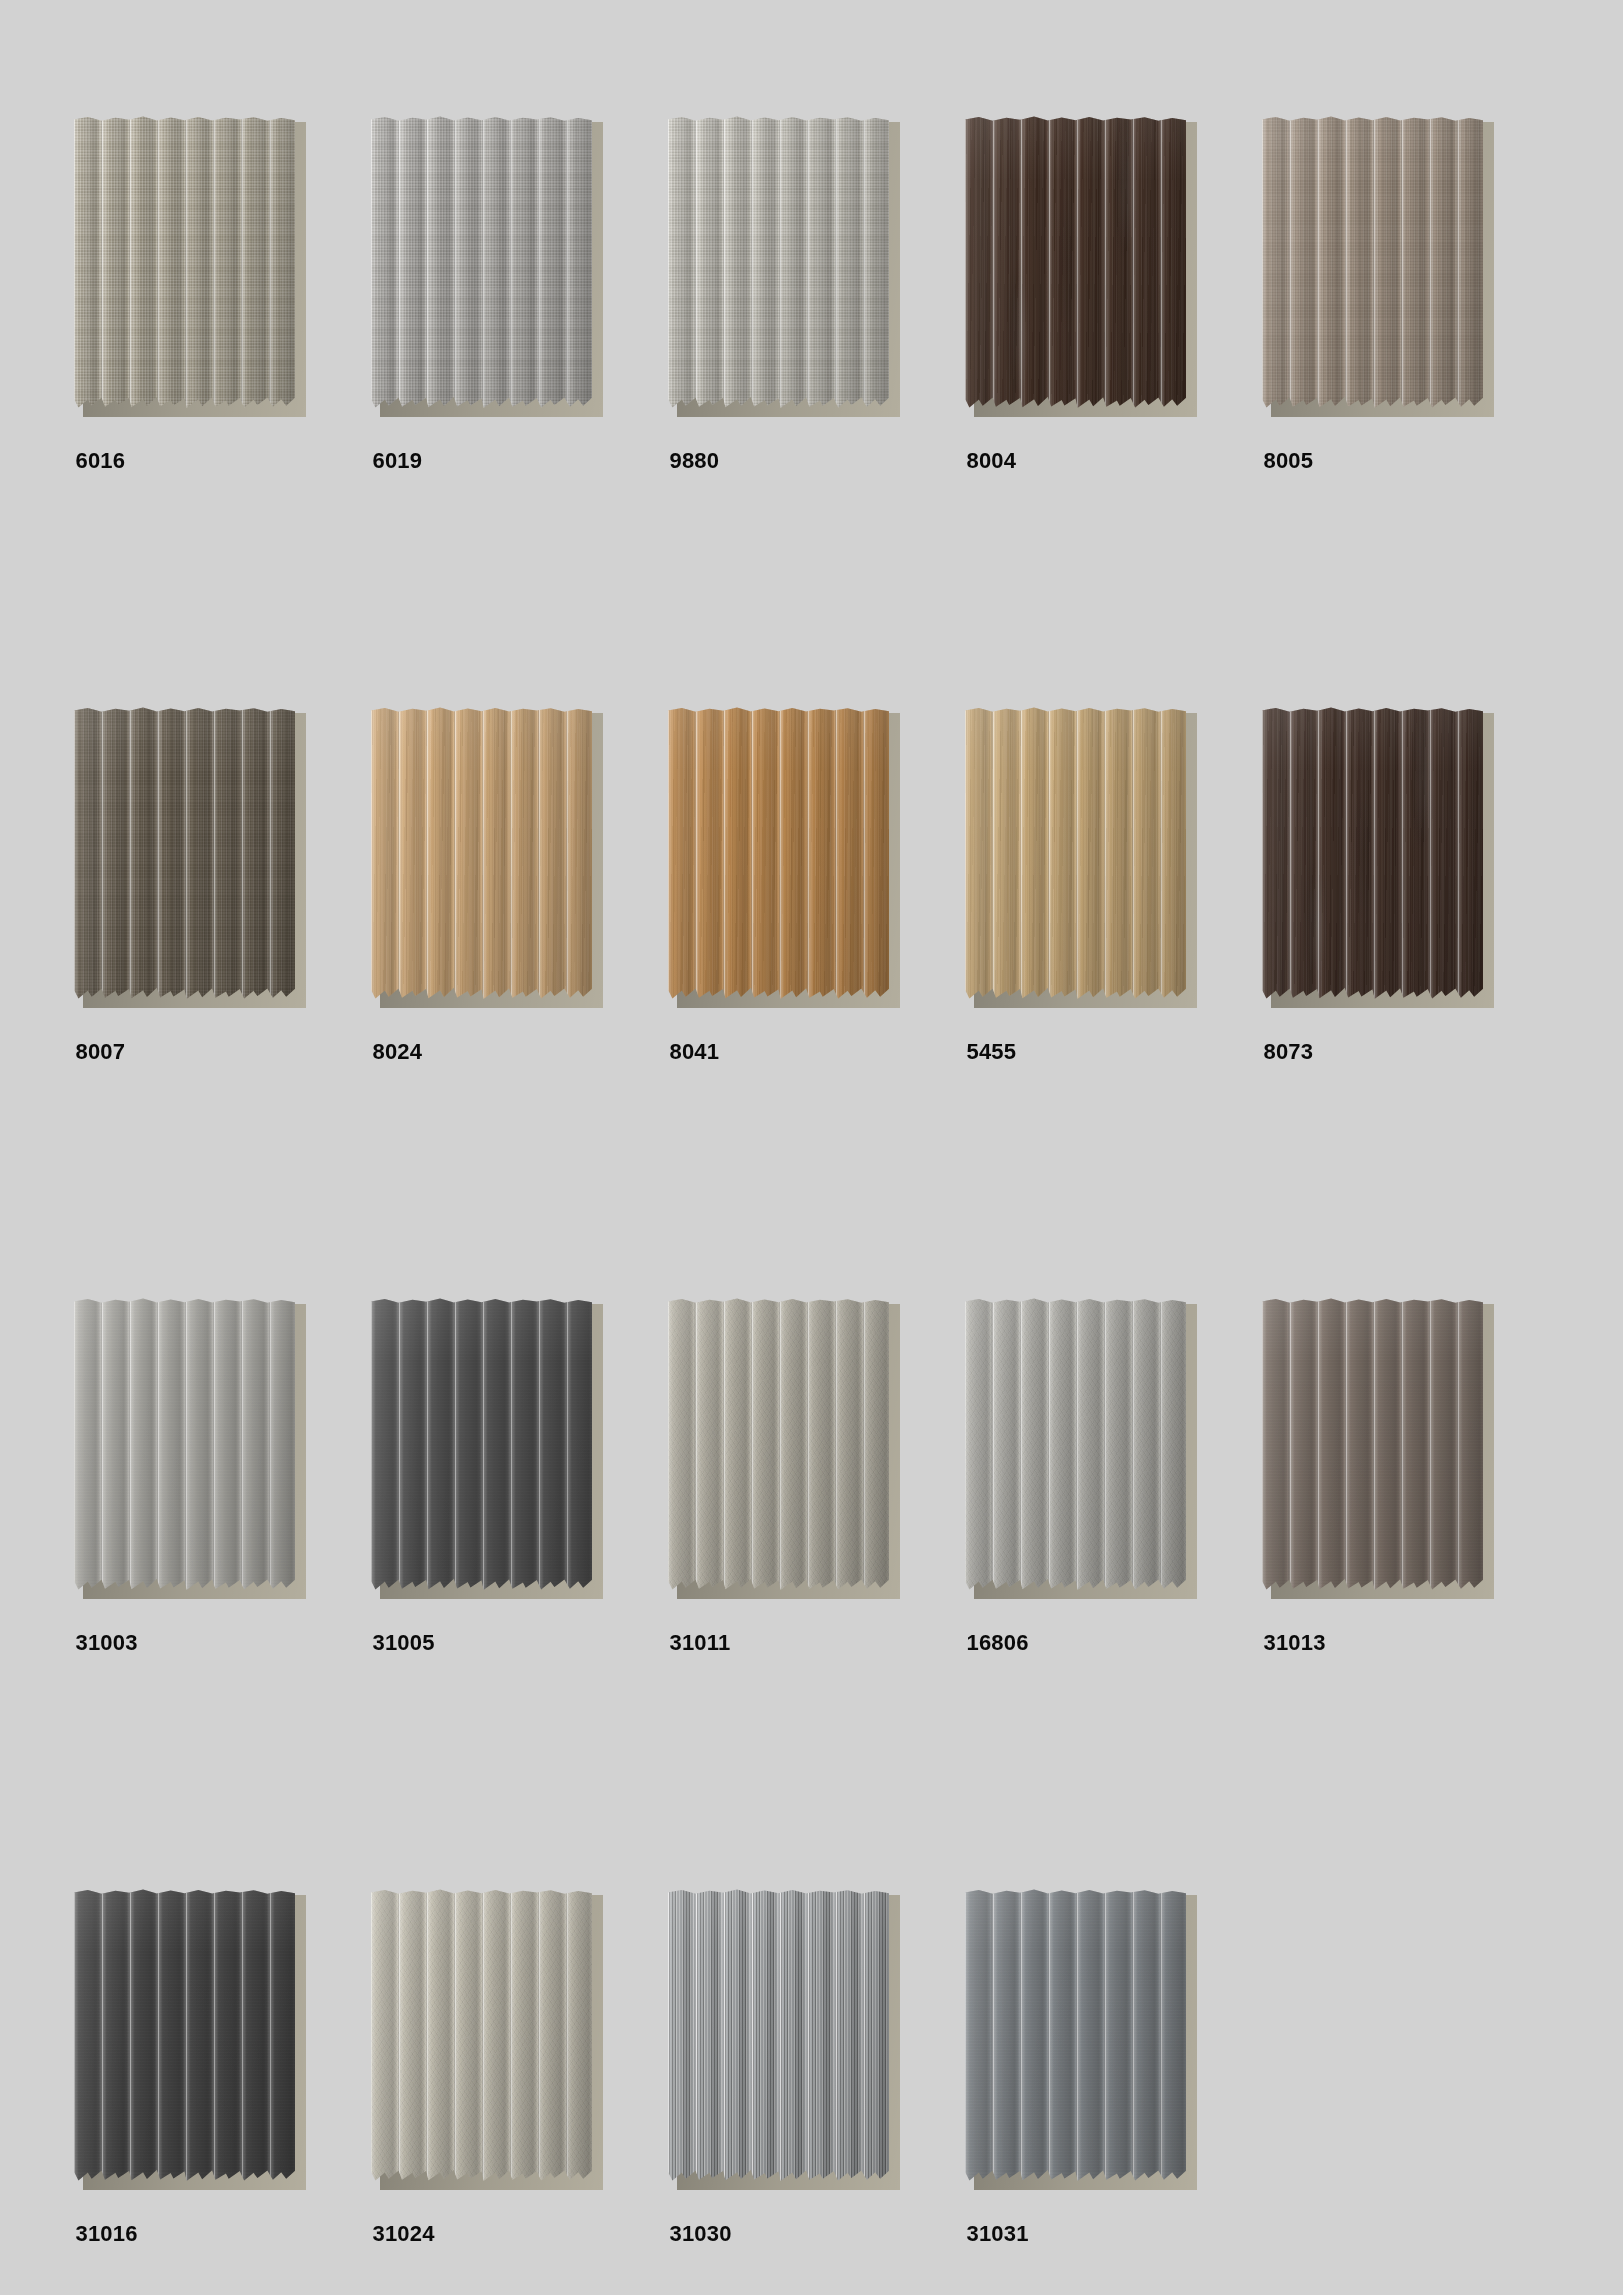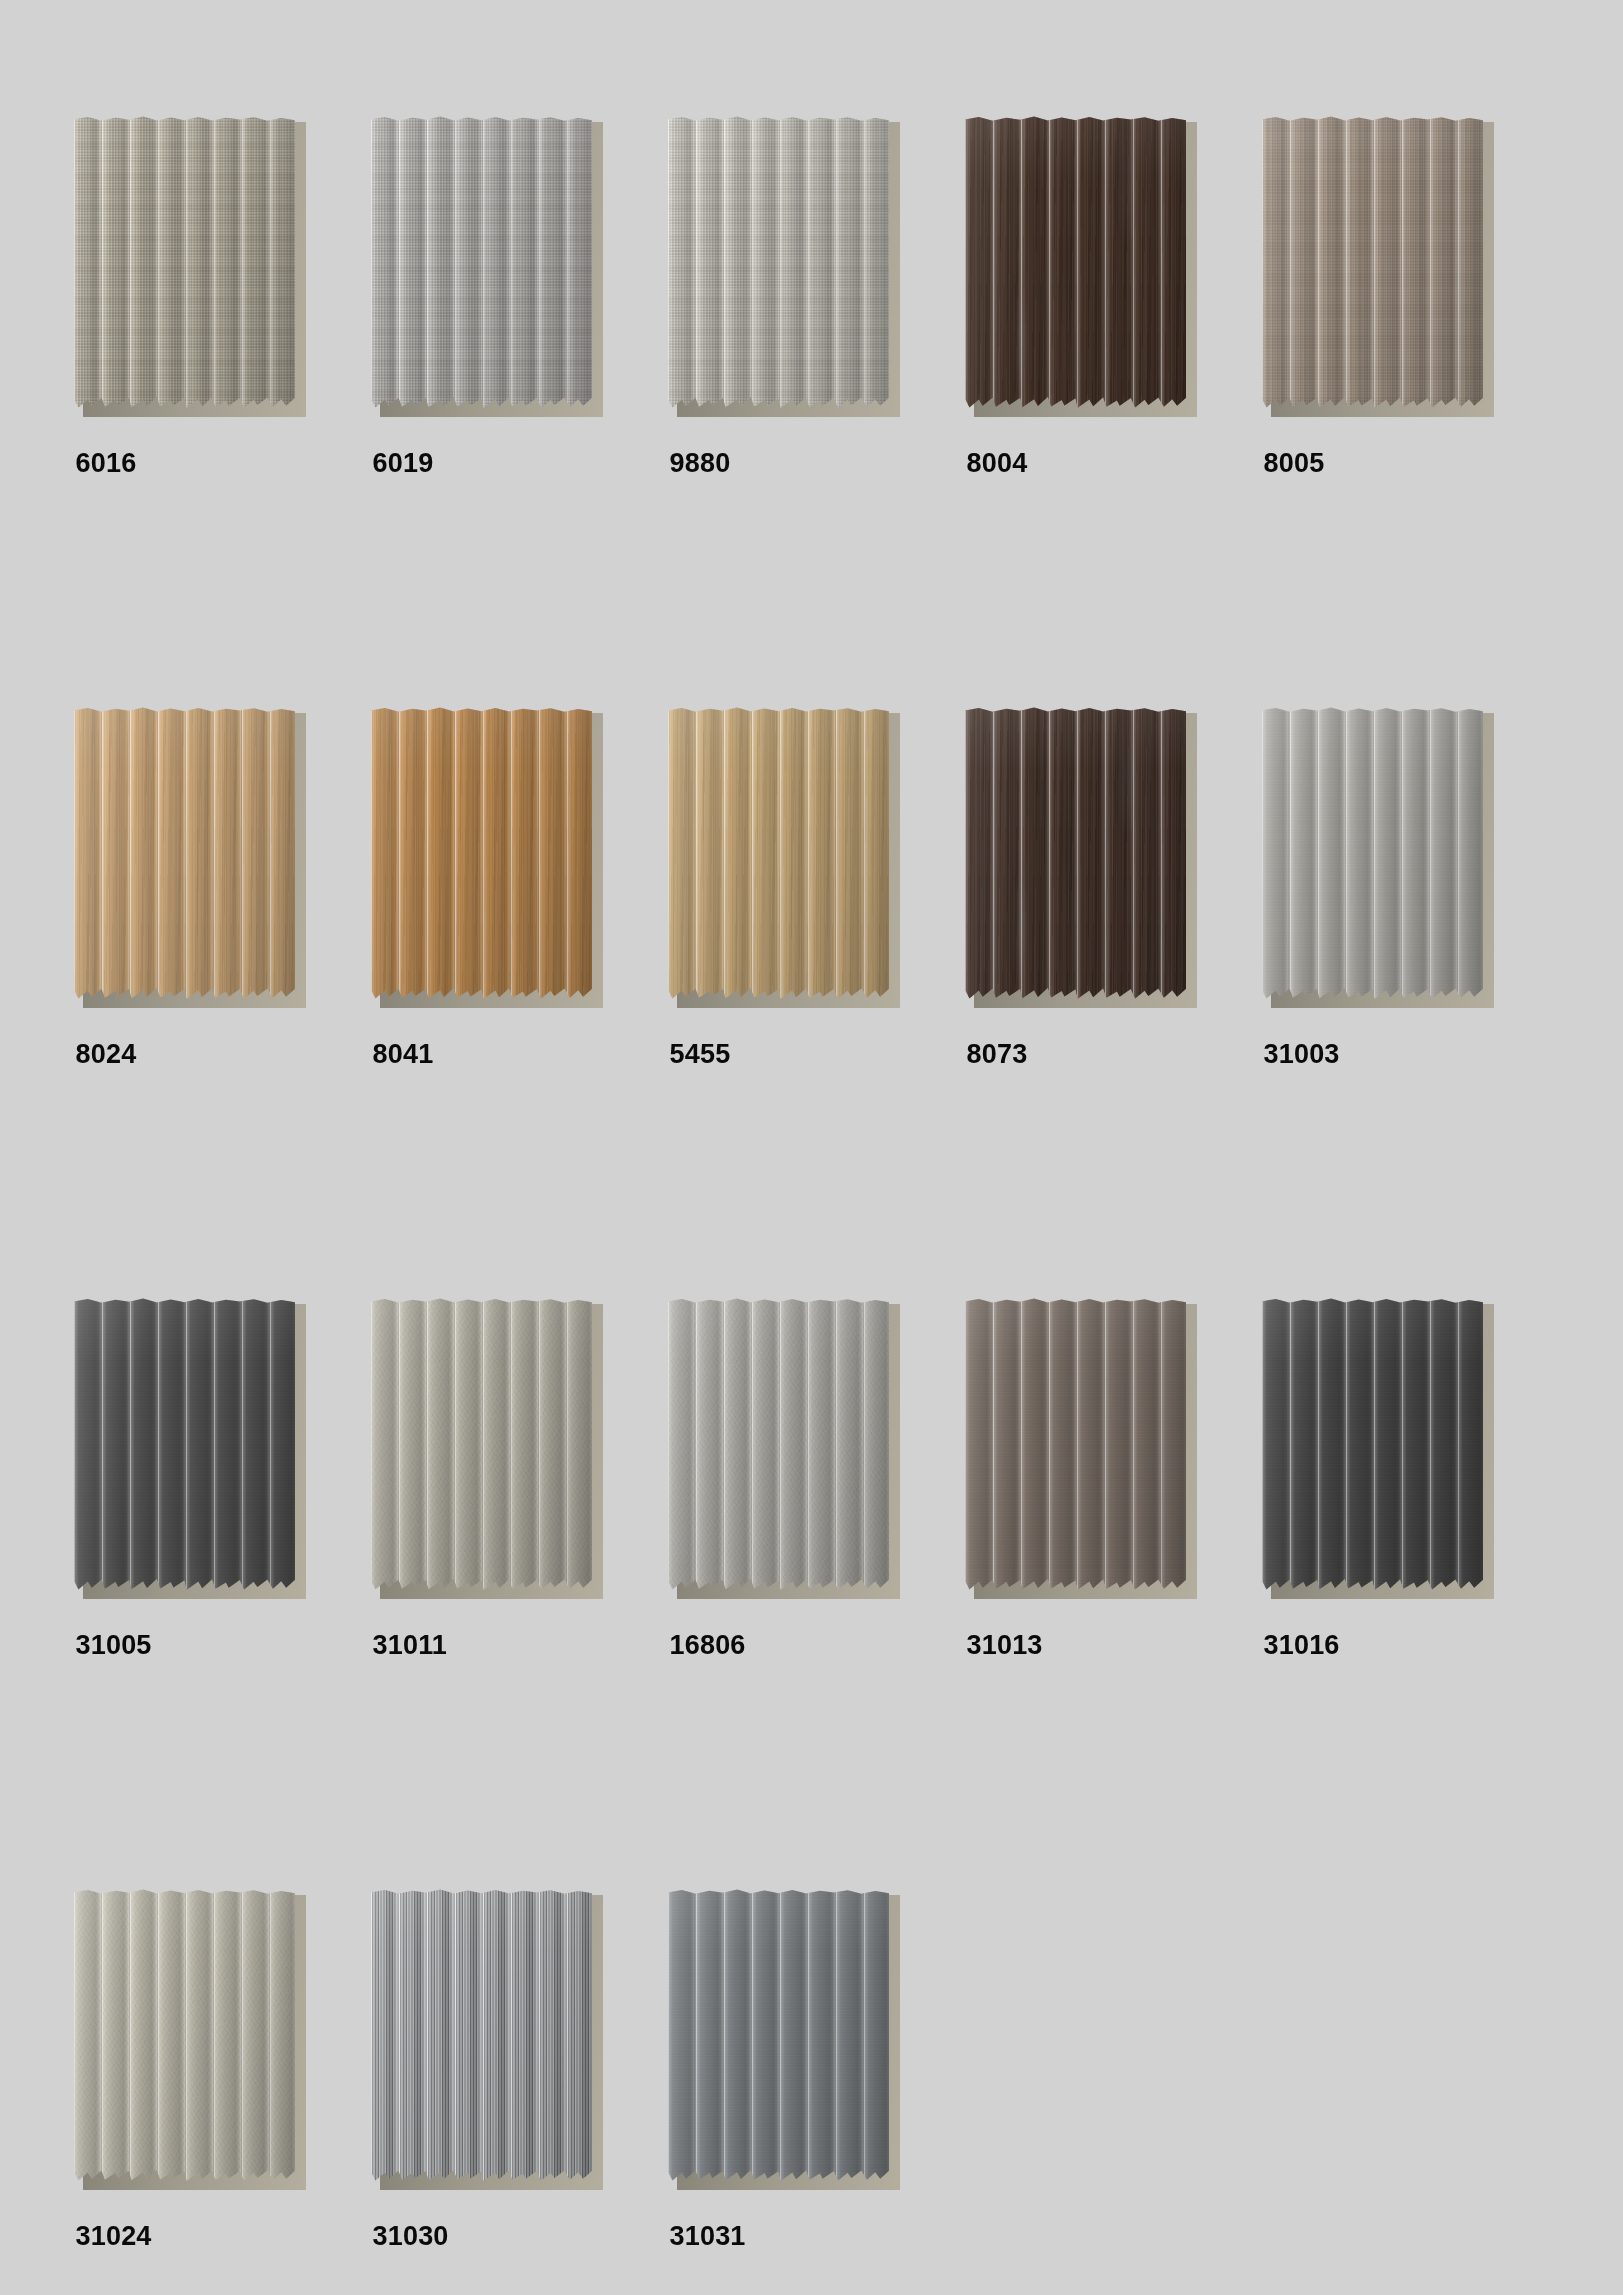--- a/index.html
+++ b/index.html
@@ -143,21 +143,21 @@
   .tex-vweave{ 
     background-image:
       repeating-linear-gradient(90deg,rgba(255,255,255,.16) 0 0.8px,rgba(0,0,0,.07) 0.8px 2.3px,rgba(255,255,255,.05) 2.3px 3.9px,rgba(0,0,0,.03) 3.9px 4.6px),
       repeating-linear-gradient(0deg,rgba(0,0,0,.05) 0 1.5px,rgba(255,255,255,.05) 1.5px 3.1px);
     opacity:.75;
   }
 
   
   .label{
     position:absolute;left:1.5px;top:334px;
-    font-size:27px;font-weight:bold;color:#0a0a0a;
+    font-size:22px;font-weight:bold;color:#0a0a0a;
     letter-spacing:0.2px;line-height:1;
   }
 </style>
 </head>
 <body>
 
 <div id="grid">
     <div class="cell">
       <div class="stage">
         <div class="slab" style="background: rgb(179, 174, 158);"></div>
@@ -221,20 +221,33 @@
           <div class="layer ridges"></div>
           <div class="layer falloff"></div>
         </div>
       </div>
       <div class="label" style="color: rgb(10, 10, 10);">8005</div>
     </div>
     <div class="cell">
       <div class="stage">
         <div class="slab" style="background: rgb(179, 174, 158);"></div>
         <div class="panel">
+          <div class="base" style="background: rgb(109, 99, 84);"></div>
+          <div class="layer tex-vweave"></div>
+          <div class="layer flutes"></div>
+          <div class="layer ridges"></div>
+          <div class="layer falloff"></div>
+        </div>
+      </div>
+      <div class="label" style="color: rgb(10, 10, 10);">8007</div>
+    </div>
+    <div class="cell">
+      <div class="stage">
+        <div class="slab" style="background: rgb(179, 174, 158);"></div>
+        <div class="panel">
           <div class="base" style="background: rgb(211, 171, 121);"></div>
           <div class="layer tex-wood"></div>
           <div class="layer flutes"></div>
           <div class="layer ridges"></div>
           <div class="layer falloff"></div>
         </div>
       </div>
       <div class="label" style="color: rgb(10, 10, 10);">8024</div>
     </div>
     <div class="cell">

